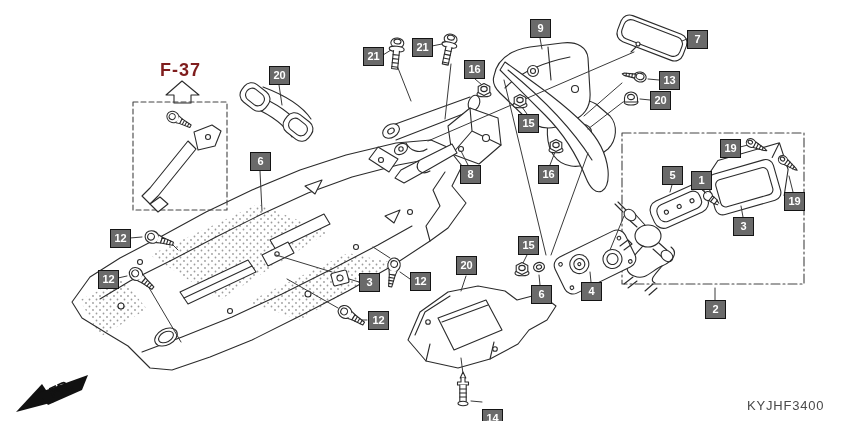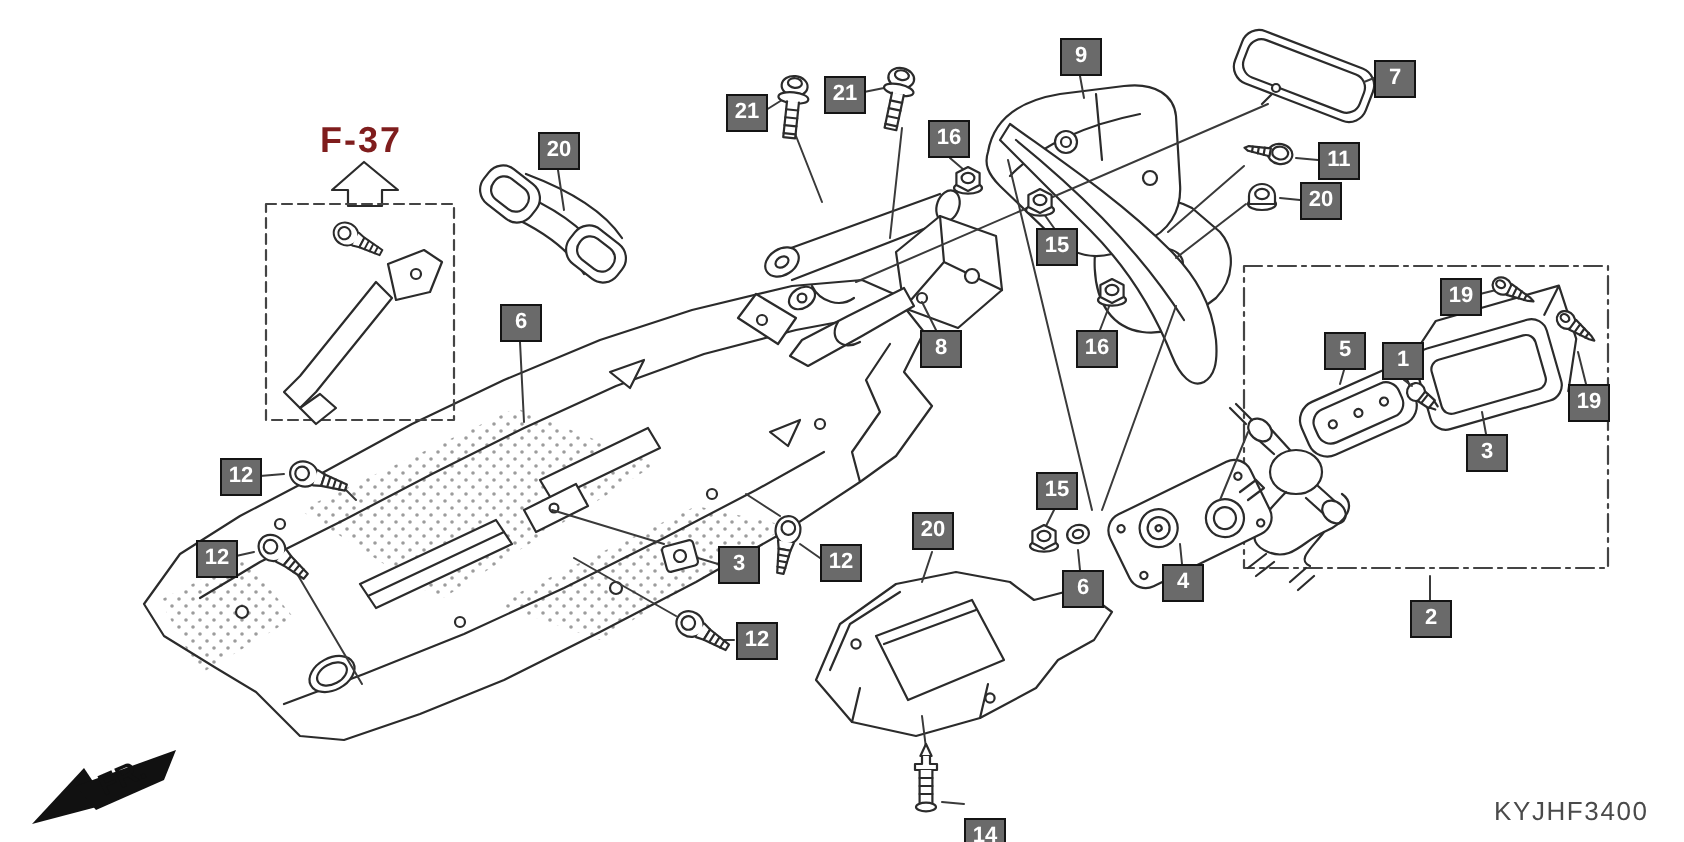--- a/index.html
+++ b/index.html
@@ -273,21 +273,21 @@
 
 <div class="ref">F-37</div>
 <div class="code">KYJHF3400</div>
 
 <div class="callout" style="left:363px;top:47px">21</div>
 <div class="callout" style="left:412px;top:38px">21</div>
 <div class="callout" style="left:530px;top:19px">9</div>
 <div class="callout" style="left:687px;top:30px">7</div>
 <div class="callout" style="left:269px;top:66px">20</div>
 <div class="callout" style="left:464px;top:60px">16</div>
-<div class="callout" style="left:659px;top:71px">11</div>
+<div class="callout" style="left:659px;top:71px">13</div>
 <div class="callout" style="left:650px;top:91px">20</div>
 <div class="callout" style="left:250px;top:152px">6</div>
 <div class="callout" style="left:518px;top:114px">15</div>
 <div class="callout" style="left:460px;top:165px">8</div>
 <div class="callout" style="left:538px;top:165px">16</div>
 <div class="callout" style="left:720px;top:139px">19</div>
 <div class="callout" style="left:662px;top:166px">5</div>
 <div class="callout" style="left:691px;top:171px">1</div>
 <div class="callout" style="left:784px;top:192px">19</div>
 <div class="callout" style="left:733px;top:217px">3</div>

